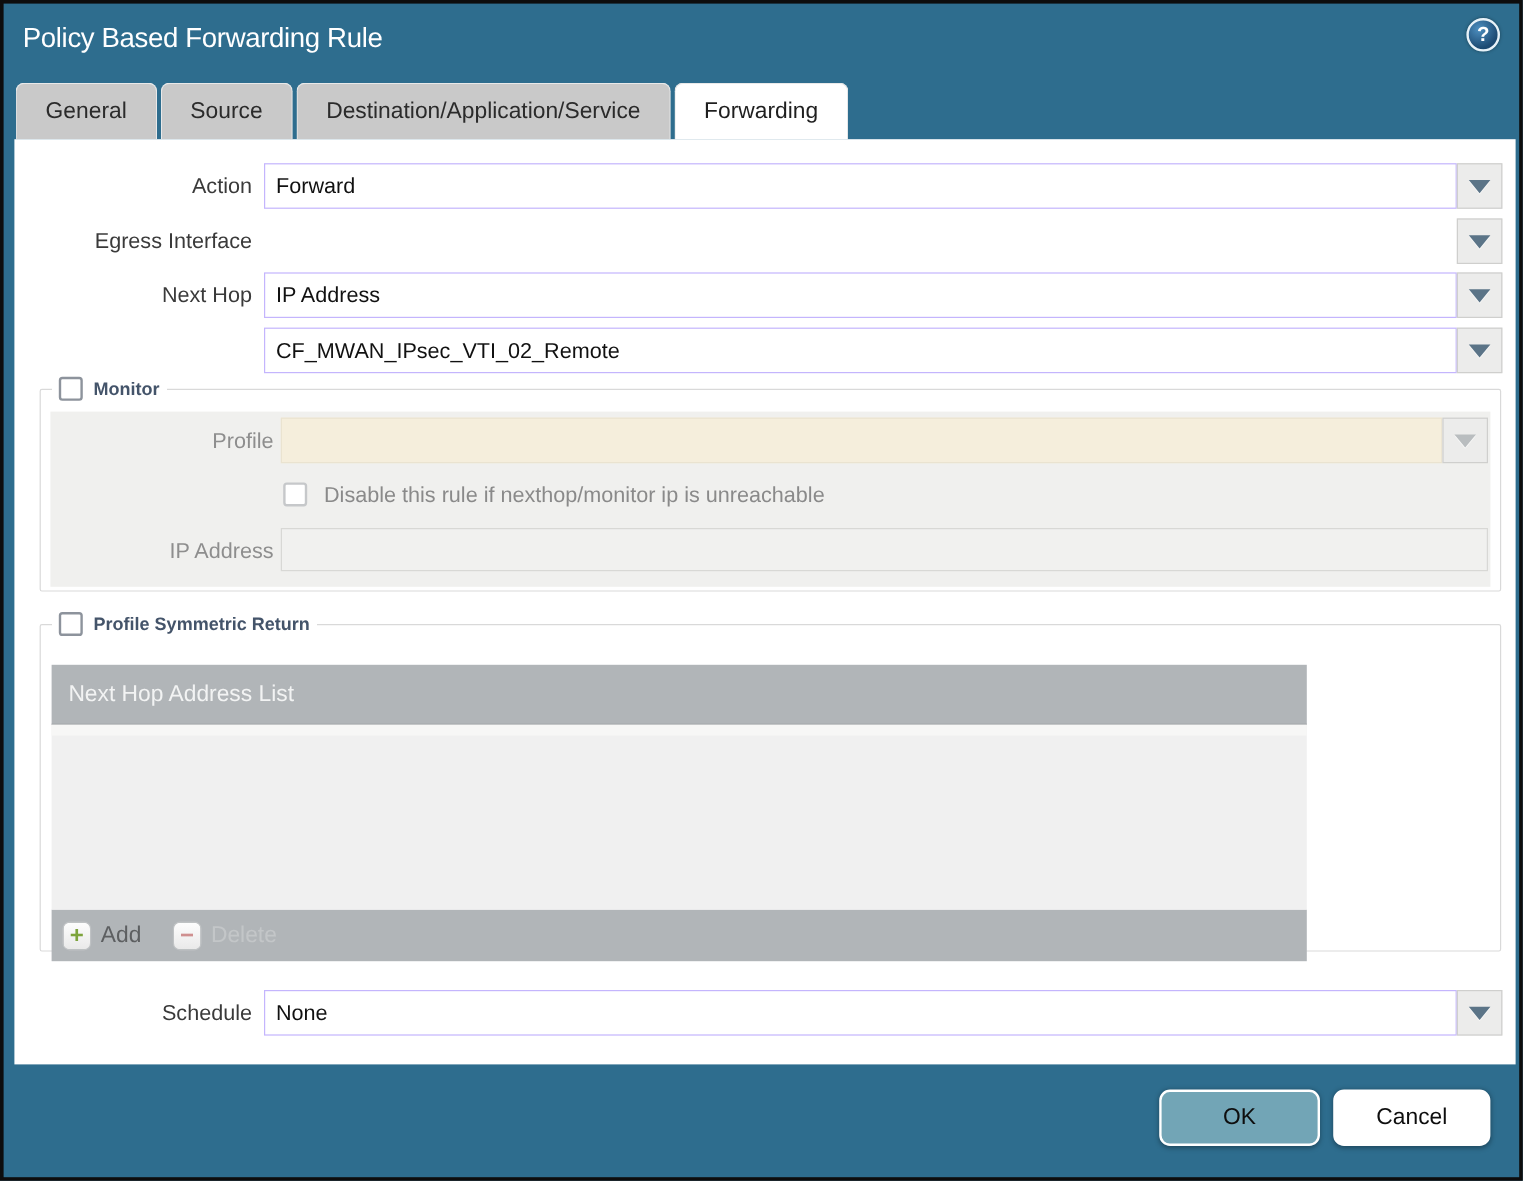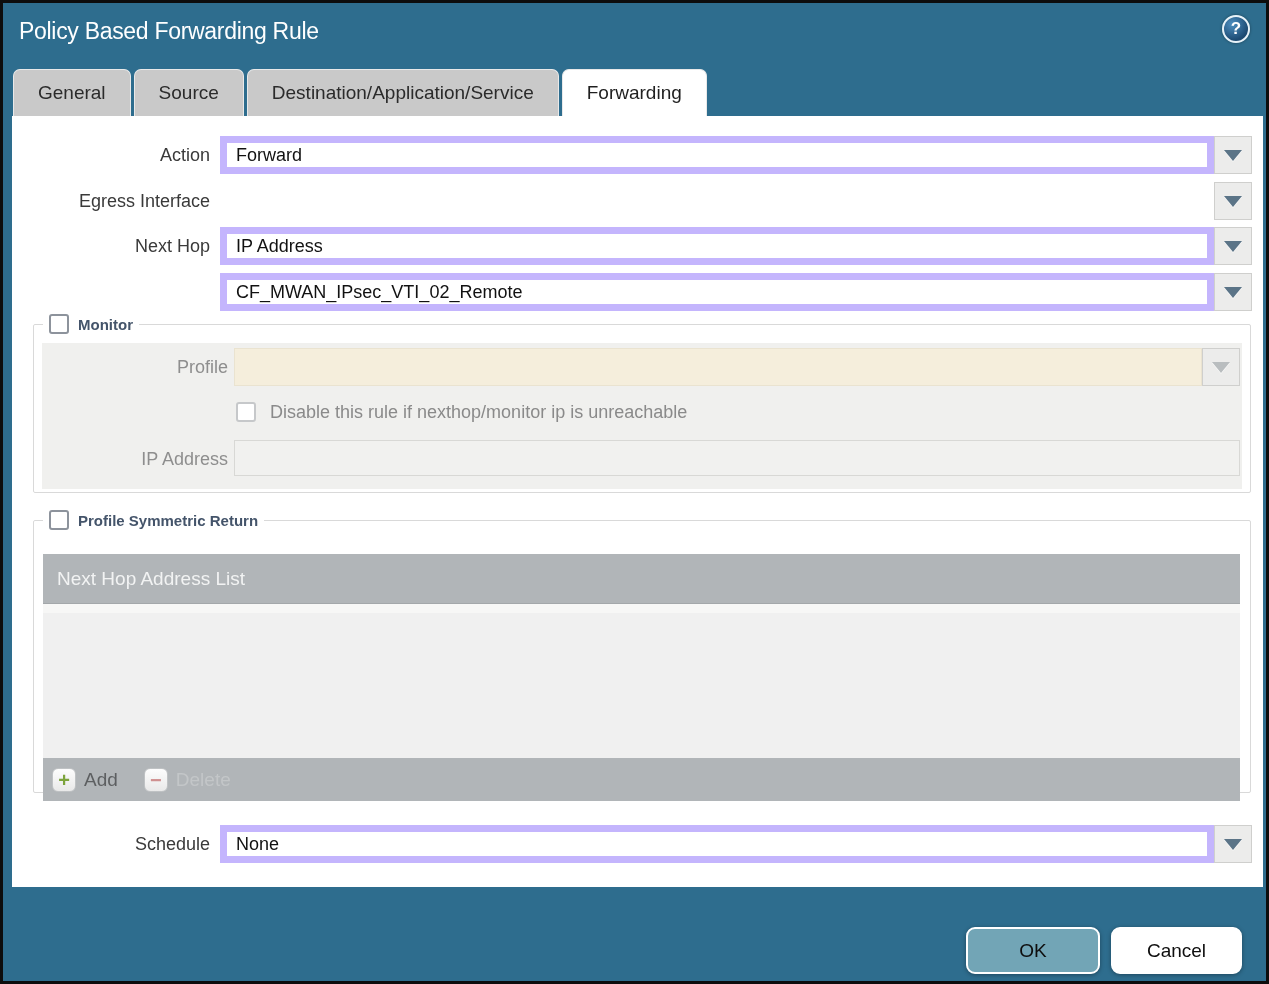--- a/index.html
+++ b/index.html
@@ -51,21 +51,21 @@
 
   
   .frow { position:absolute; height:38px; left:0; width:100%;padding-left:39px; }
   .flabel {
     position:absolute; left:0; width:198px; top:0; height:38px;
     display:flex; align-items:center; justify-content:flex-end;
     font-size:18px; color:#3a3a3a;
   }
   .finput {
     position:absolute; left:208px; width:994px; height:38px;
-    border:7px solid #c4b5fd; background:#fff;
+    border:1px solid #c4b5fd; background:#fff;
     display:flex; align-items:center; padding:0 9px;
     font-size:18px; color:#111;
   }
   .ddbtn {
     position:absolute; left:1202px; width:38px; height:38px;
     background:#ececeb; border:1px solid #cfcfcd;
     display:flex; align-items:center; justify-content:center;
     cursor:pointer;
   }
   .ddbtn .arrow {
@@ -110,21 +110,21 @@
   }
   .m-ddbtn { left:1160px; top:5px; }
   .dis-cb-row { position:absolute; left:194px; top:56px; height:26px; display:flex; align-items:center; gap:14px; }
   .dis-cb-row span.txt { font-size:18px; color:#8a8a8a; }
   .ip-input {
     position:absolute; left:192px; top:97px; width:1006px; height:36px;
     background:#f1f1ef; border:1px solid #d8d8d5;
   }
 
   
-  .nh-table { position:absolute; left:9px; top:24px; width:1197px; }
+  .nh-table { position:absolute; left:9px; top:24px; width:1046px; }
   .nh-header {
     height:50px; background:#b1b5b8; border-bottom:1px solid #a3a7aa;
     display:flex; align-items:center; padding:0 14px;
     font-size:19px; color:#f2f3f3;
   }
   .nh-body { height:154px; background:#f0f0f0; position:relative; }
   .nh-body .stripe { position:absolute; left:0; top:0; width:100%; height:9px; background:#f7f7f6; }
   .nh-footer {
     height:43px; background:#b1b5b8;
     display:flex; align-items:center; gap:26px; padding:0 9px;
@@ -138,21 +138,21 @@
     font-size:20px; font-weight:bold; line-height:1;
   }
   .tbl-btn .plus { color:#7da43c; }
   .tbl-btn .minus { color:#cf9090; }
   .tbl-btn .lbl { font-size:19px; color:#5d5f61; }
   .tbl-btn.disabled { cursor:default; }
   .tbl-btn.disabled .lbl { color:#c3c6c8; }
 
   
   .dlg-btn {
-    position:absolute; top:924px; height:47px;
+    position:absolute; top:905px; height:47px;
     border:2px solid #fff; border-radius:9px;
     display:flex; align-items:center; justify-content:center;
     font-size:19px; color:#0e0e0e; cursor:pointer;
     box-shadow: 0 1px 4px rgba(0,0,0,.35);
   }
   .btn-ok { left:963px; width:134px; background:#72a5b6; }
   .btn-cancel { left:1108px; width:131px; background:#ffffff; }
 </style>
 </head>
 <body>

